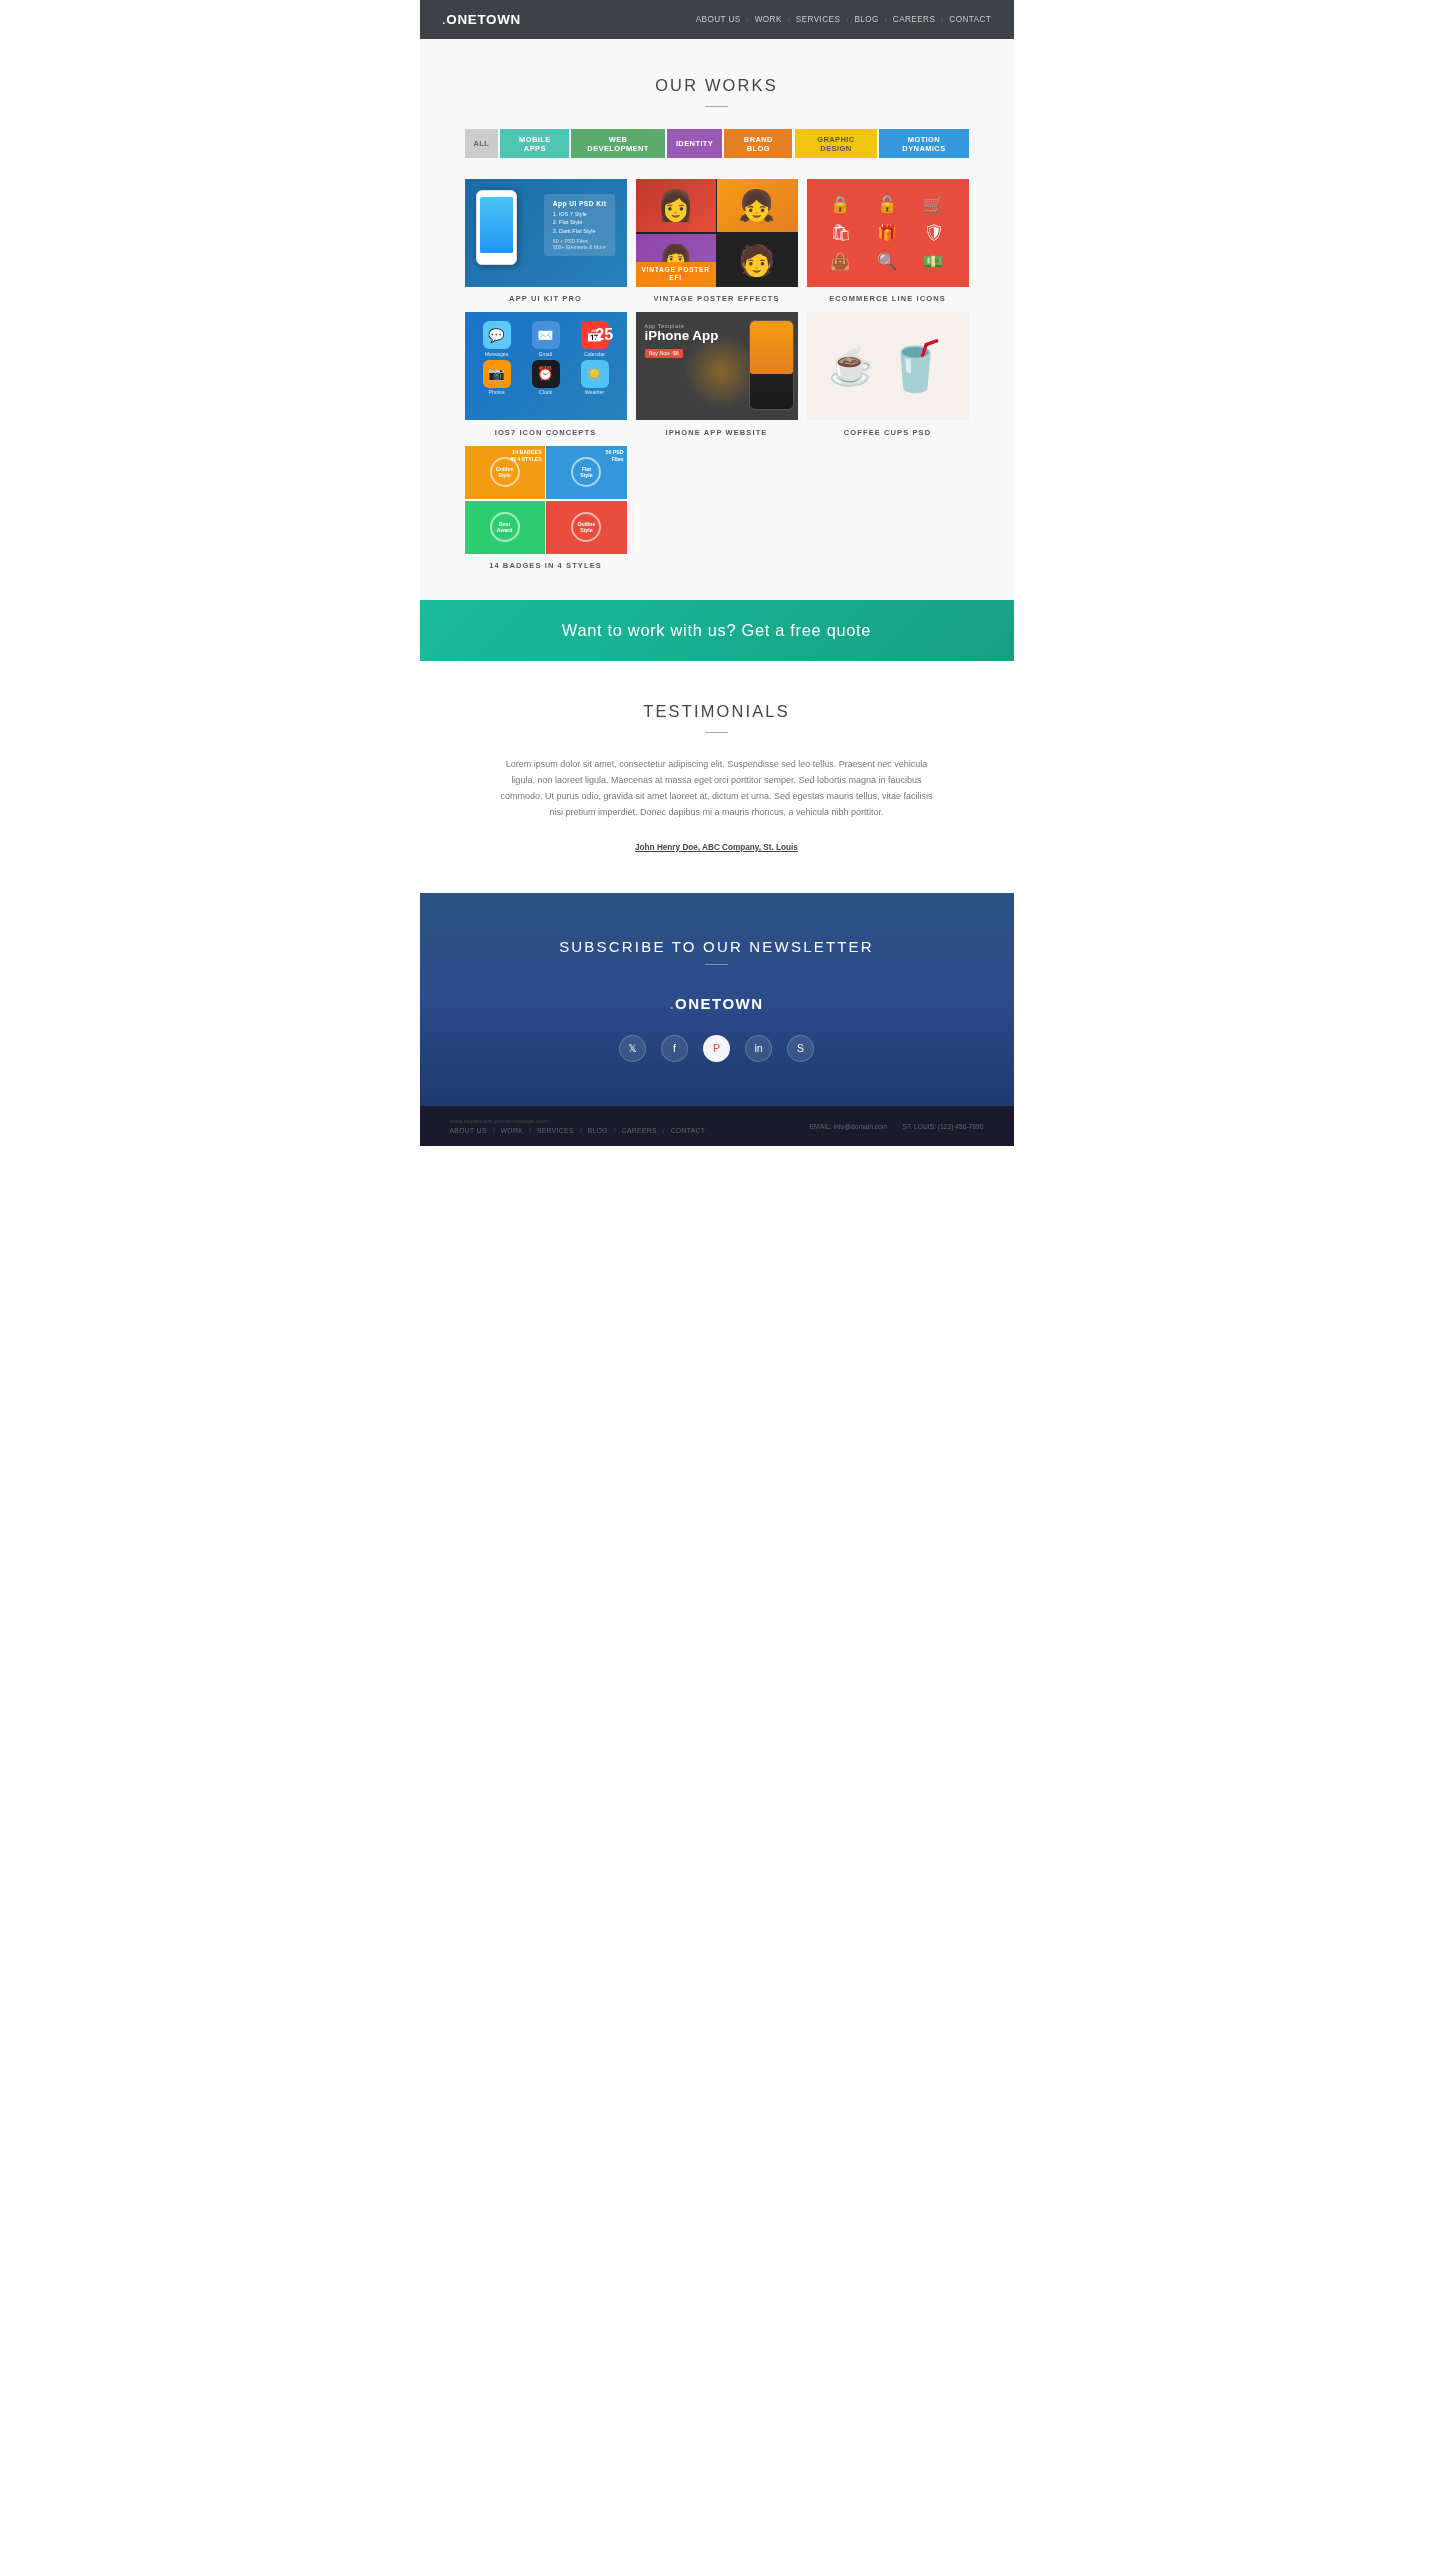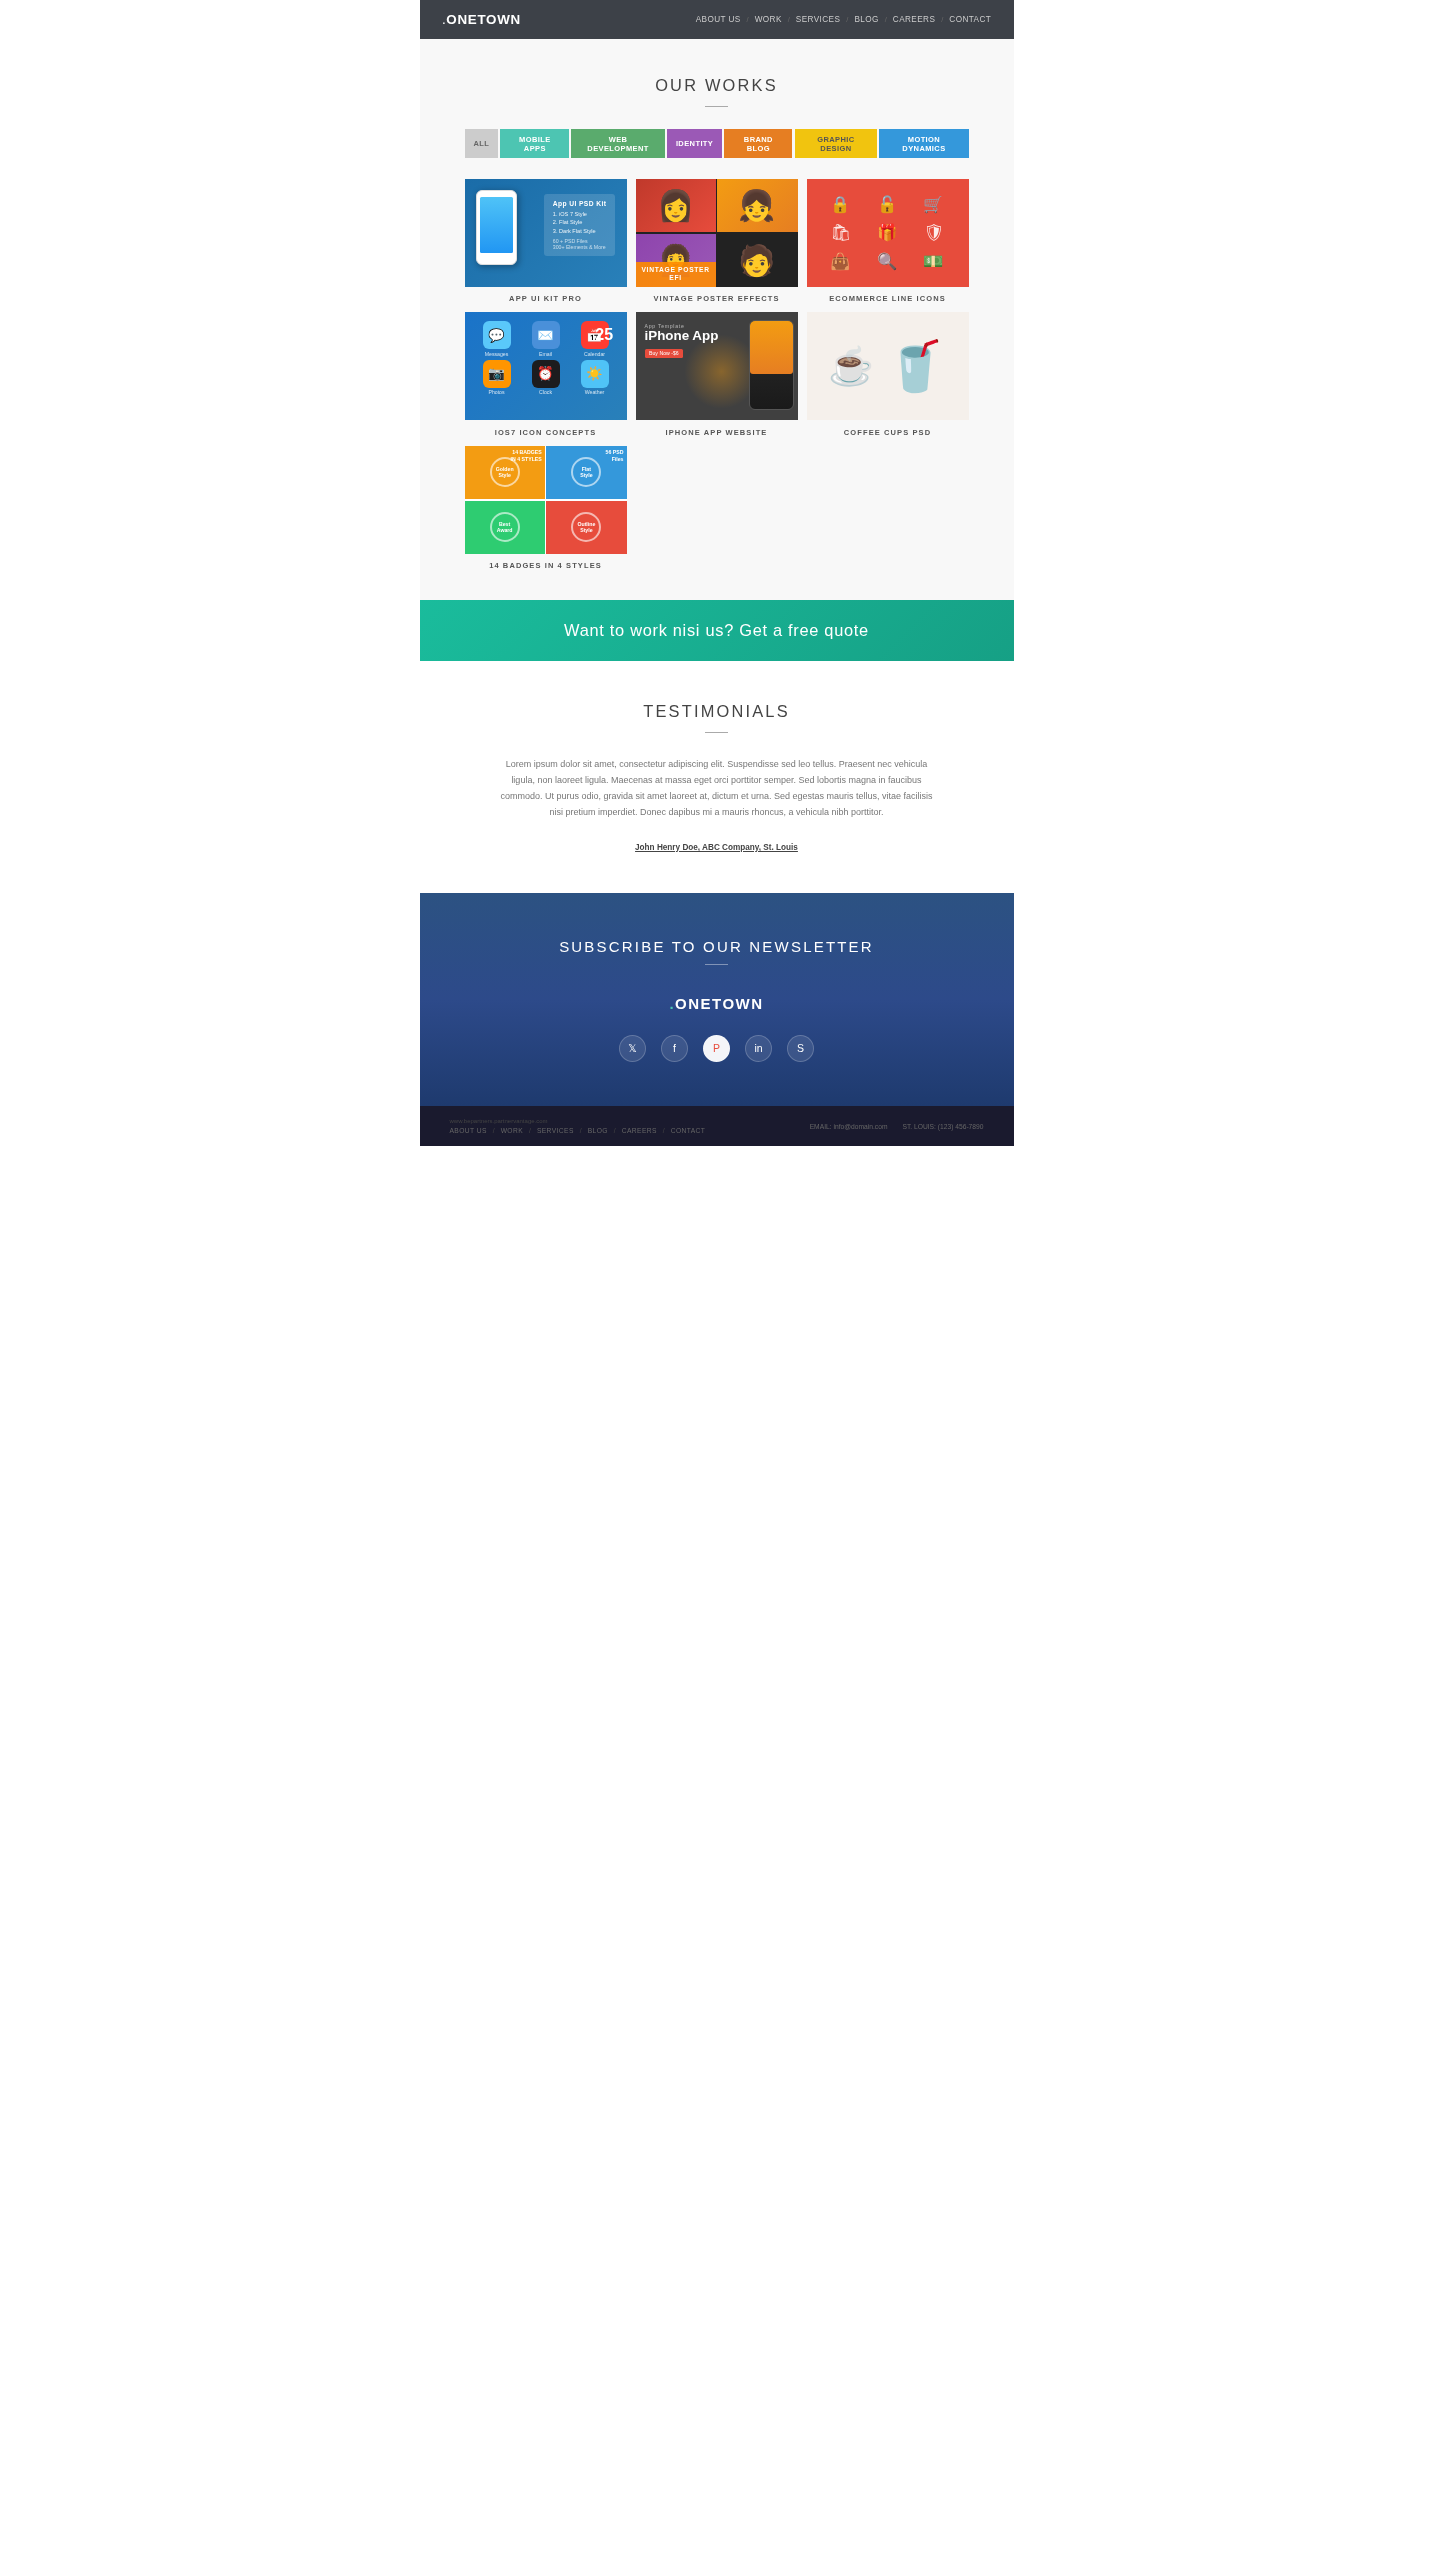--- a/index.html
+++ b/index.html
@@ -796,21 +796,21 @@
           </div>
         </div>
       </div>
       <div class="portfolio-label">14 BADGES IN 4 STYLES</div>
     </div>
 
   </div>
 </section>
 
 <section class="cta-banner">
-  <div class="cta-text">Want to work nisi us?  Get a free quote</div>
+  <div class="cta-text">Want to work with us?  Get a free quote</div>
 </section>
 
 <section class="testimonials-section">
   <h2 class="section-title">TESTIMONIALS</h2>
   <div class="section-divider"></div>
   <p class="testimonial-text">Lorem ipsum dolor sit amet, consectetur adipiscing elit. Suspendisse sed leo tellus. Praesent nec vehicula ligula, non laoreet ligula. Maecenas at massa eget orci porttitor semper. Sed lobortis magna in faucibus commodo. Ut purus odio, gravida sit amet laoreet at, dictum et urna. Sed egestas mauris tellus, vitae facilisis nisi pretium imperdiet. Donec dapibus mi a mauris rhoncus, a vehicula nibh porttitor.</p>
   <div class="testimonial-author">John Henry Doe, ABC Company, St. Louis</div>
 </section>
 
 <section class="newsletter-section">

